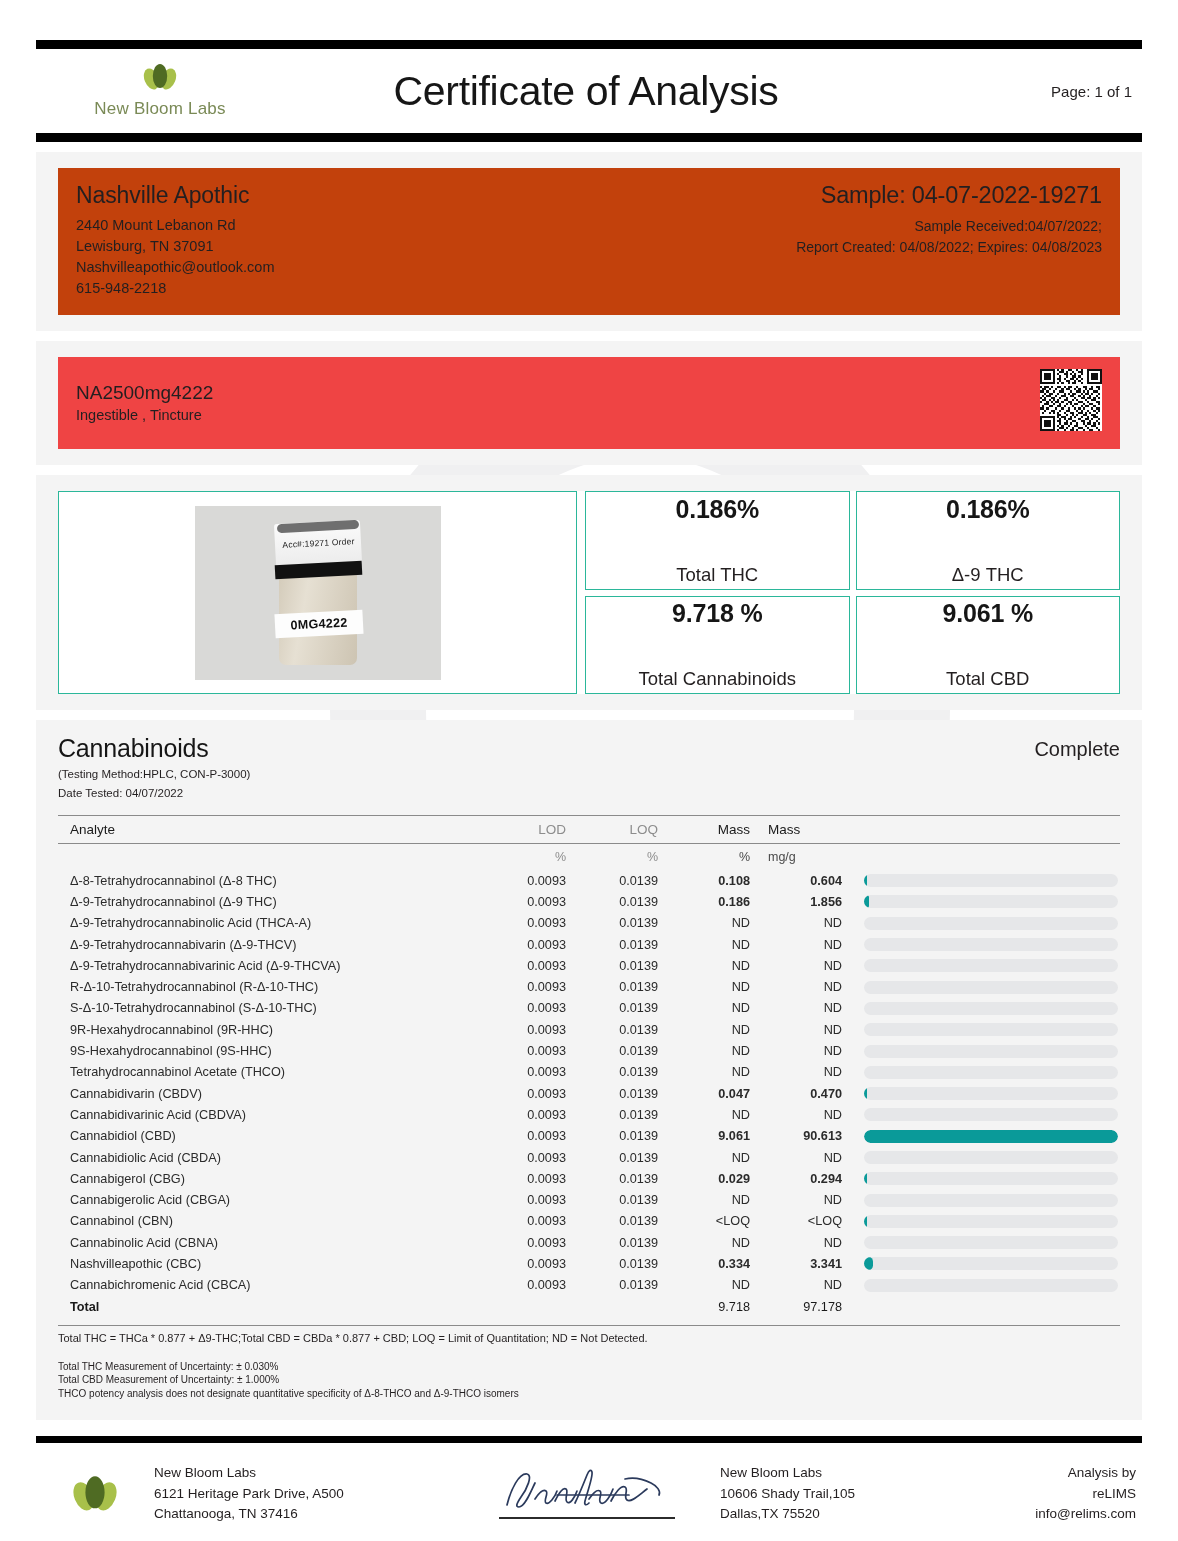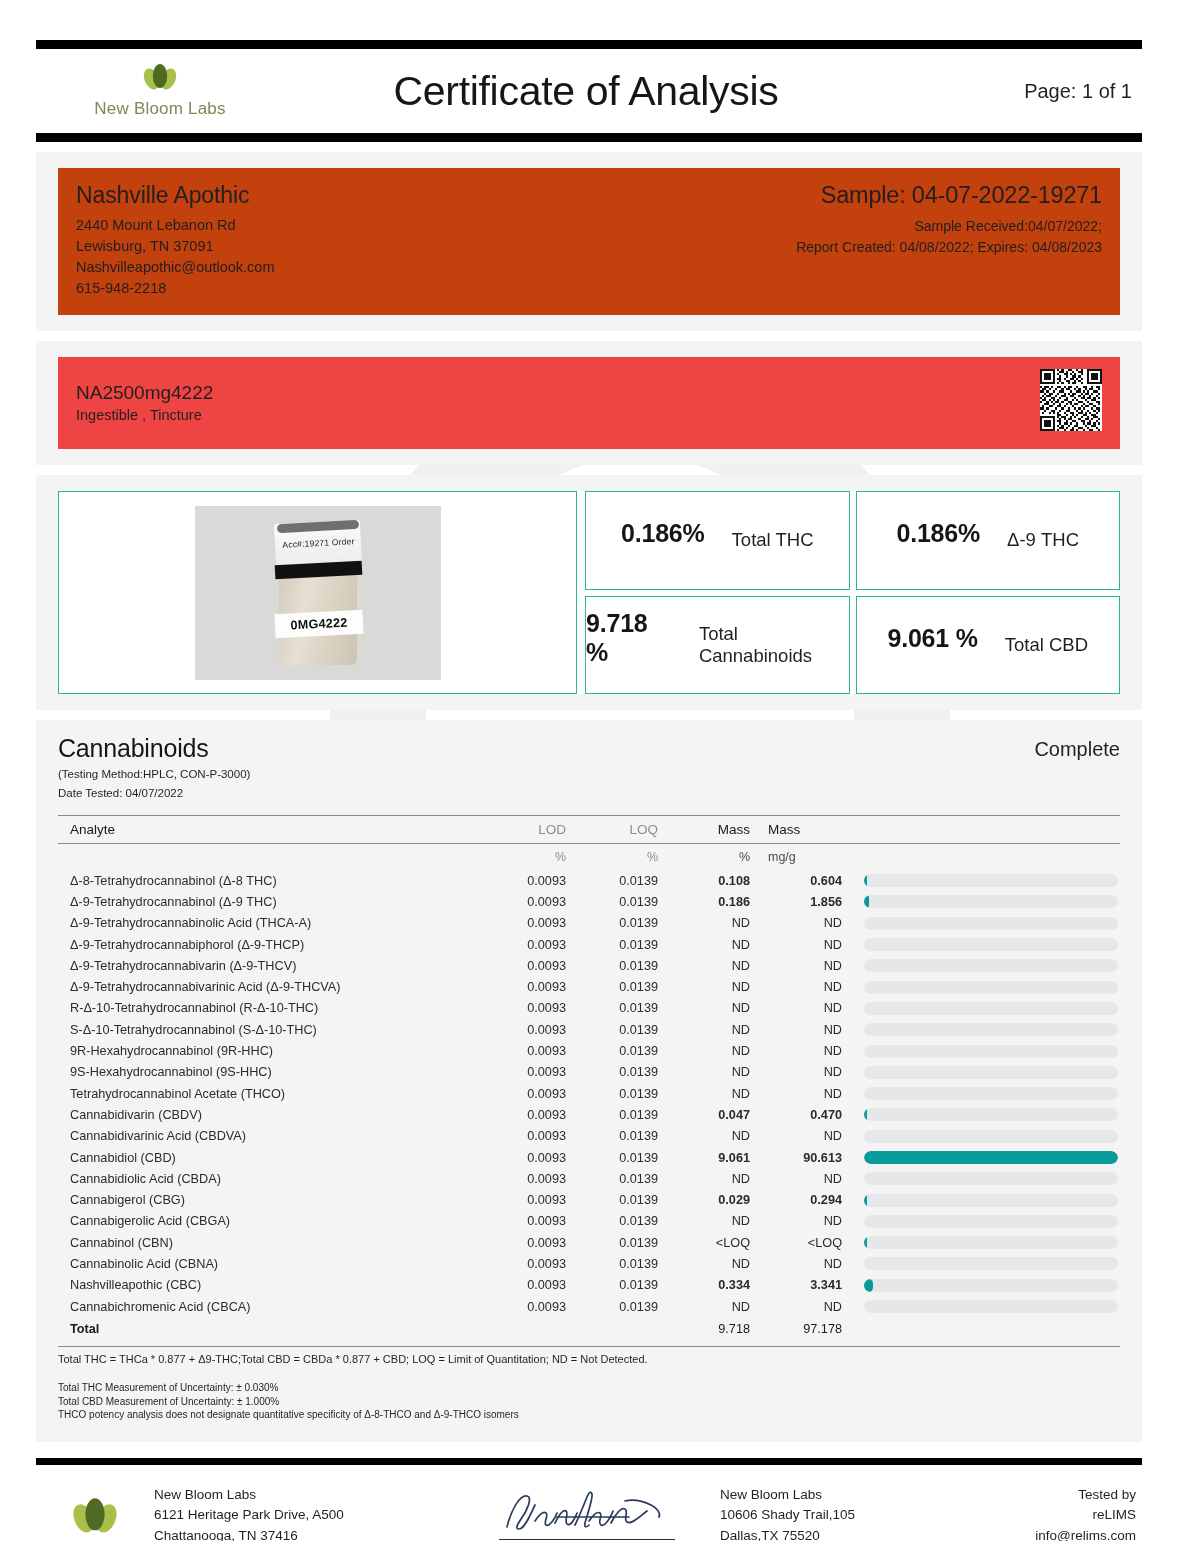--- a/index.html
+++ b/index.html
@@ -79,21 +79,21 @@
     flex: 1;
     text-align: center;
     font-size: 41px;
     font-weight: 400;
     color: #161616;
     letter-spacing: -.3px;
   }
   .page-num {
     width: 240px;
     text-align: right;
-    font-size: 20px;
+    font-size: 15px;
     color: #231f20;
     padding-right: 6px;
   }
 
   
   .panel {
     margin: 10px 36px 0 36px;
     background: #f4f4f4;
     padding: 16px 22px;
     box-sizing: border-box;
@@ -239,21 +239,21 @@
     flex: 1;
     display: grid;
     grid-template-columns: 1fr 1fr;
     grid-template-rows: 1fr 1fr;
     gap: 6px;
   }
   .metric {
     border: 1.6px solid #2bb79a;
     box-sizing: border-box;
     display: flex;
-    flex-direction: row;
+    flex-direction: column;
     align-items: center;
     justify-content: center;
     background: transparent;
     gap: 27px;
   }
   .metric-value {
     font-size: 25px;
     font-weight: bold;
     color: #161616;
     margin-bottom: 13px;
@@ -823,30 +823,20 @@
               <td class="c-analyte">Δ-9-Tetrahydrocannabinolic Acid (THCA-A)</td>
               <td class="c-num">0.0093</td>
               <td class="c-num">0.0139</td>
               <td class="c-mass">ND</td>
               <td class="c-massg">ND</td>
               <td>
                 <div class="bar-track"></div>
               </td>
             </tr>
             <tr class="data-row">
-              <td class="c-analyte">Δ-9-Tetrahydrocannabiphorol (Δ-9-THCP)</td>
-              <td class="c-num">0.0093</td>
-              <td class="c-num">0.0139</td>
-              <td class="c-mass">ND</td>
-              <td class="c-massg">ND</td>
-              <td>
-                <div class="bar-track"></div>
-              </td>
-            </tr>
-            <tr class="data-row">
               <td class="c-analyte">Δ-9-Tetrahydrocannabivarin (Δ-9-THCV)</td>
               <td class="c-num">0.0093</td>
               <td class="c-num">0.0139</td>
               <td class="c-mass">ND</td>
               <td class="c-massg">ND</td>
               <td>
                 <div class="bar-track"></div>
               </td>
             </tr>
             <tr class="data-row">
@@ -1071,20 +1061,20 @@
         <div class="sig-rule"></div>
 
       </div>
       <div class="f-col-b">
         <div class="f-line">New Bloom Labs</div>
         <div class="f-line">10606 Shady Trail,105</div>
         <div class="f-line">Dallas,TX 75520</div>
 
       </div>
       <div class="f-col-c">
-        <div class="f-line">Tested by</div>
+        <div class="f-line">Analysis by</div>
         <div class="f-line">reLIMS</div>
         <div class="f-line">info@relims.com</div>
       </div>
     </div>
 
   </div>
 </div>
 
 </body></html>

